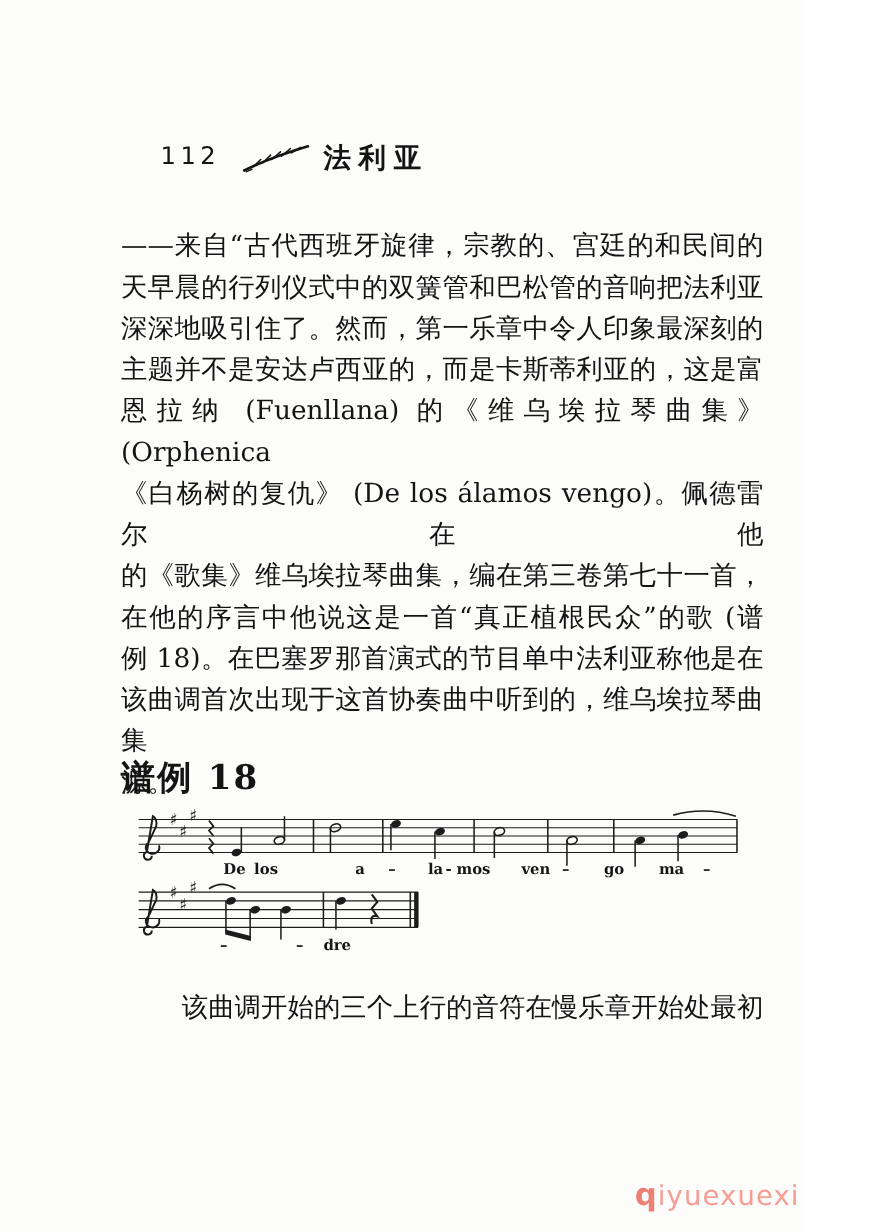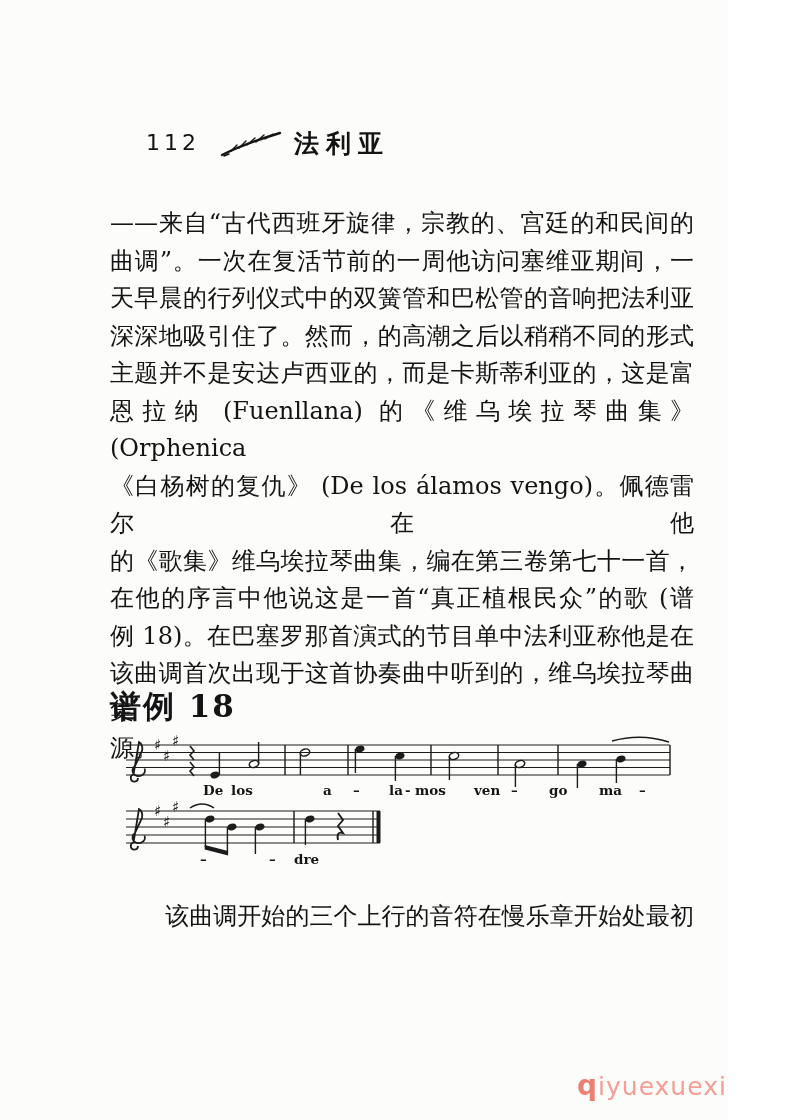--- a/index.html
+++ b/index.html
@@ -46,23 +46,22 @@
       <g fill="none" stroke="#161616" stroke-linecap="round">
         <path d="M4,25 C20,17 42,9 62,3" stroke-width="2.4"></path>
         <path d="M6,26 l5,-2 M13,21 l6,-6 M21,18 l7,-7 M29,15 l8,-7 M38,12 l8,-7 M47,9 l8,-5" stroke-width="1.4"></path>
       </g>
     </svg>
   </span>
   <span class="btitle">法利亚</span>
 
   <div class="para p1">
       <div class="tline fill">——来自“古代西班牙旋律，宗教的、宫廷的和民间的</div>
-      <div class="tline fill">曲调”。一次在复活节前的一周他访问塞维亚期间，一</div>
       <div class="tline fill">天早晨的行列仪式中的双簧管和巴松管的音响把法利亚</div>
-      <div class="tline fill">深深地吸引住了。然而，的高潮之后以稍稍不同的形式</div>
+      <div class="tline fill">深深地吸引住了。然而，第一乐章中令人印象最深刻的</div>
       <div class="tline fill">主题并不是安达卢西亚的，而是卡斯蒂利亚的，这是富</div>
       <div class="tline fill">恩拉纳 (Fuenllana) 的《维乌埃拉琴曲集》 (Orphenica</div>
       <div class="tline fill">《白杨树的复仇》 (De los álamos vengo)。佩德雷尔在他</div>
       <div class="tline fill">的《歌集》维乌埃拉琴曲集，编在第三卷第七十一首，</div>
       <div class="tline fill">在他的序言中他说这是一首“真正植根民众”的歌 (谱</div>
       <div class="tline fill">例 18)。在巴塞罗那首演式的节目单中法利亚称他是在</div>
       <div class="tline fill">该曲调首次出现于这首协奏曲中听到的，维乌埃拉琴曲集</div>
       <div class="tline">源。</div>
     </div>
 

